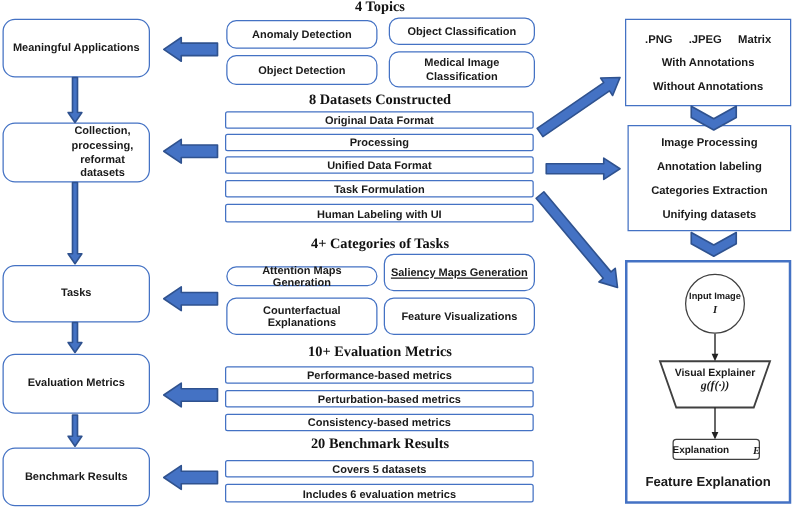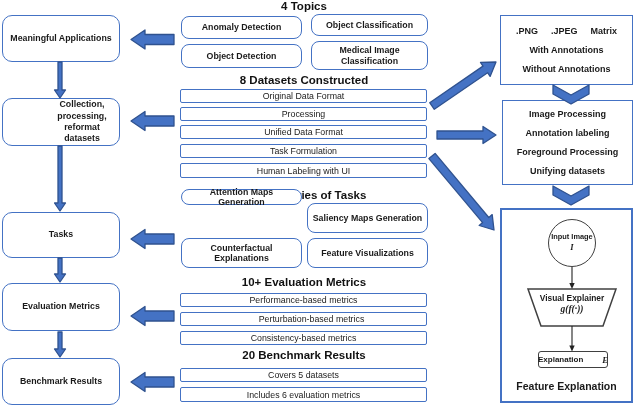--- a/index.html
+++ b/index.html
@@ -8,24 +8,24 @@
     font-family:"Liberation Sans",sans-serif;color:#1a1a1a;
   }
   
   .box{
     position:absolute;box-sizing:border-box;background:#fff;
     border:1.5px solid #4472C4;display:flex;align-items:center;justify-content:center;
     text-align:center;color:#1a1a1a;
   }
   .lbox{border-radius:10px;font-size:8.8px;font-weight:700;line-height:1.3;padding:2px 3px;}
   .gbox{border-radius:8px;font-size:8.8px;font-weight:700;line-height:1.15;padding:2px 4px;}
-  .rowbox{border-radius:2px;font-size:8.8px;font-weight:400;}
+  .rowbox{border-radius:2px;font-size:8.8px;font-weight:700;}
   .hdr{
     position:absolute;left:180px;width:248px;text-align:center;
-    font-size:11.5px;font-weight:700;color:#111;
+    font-size:11.5px;font-weight:700;color:#111;font-family:Liberation Serif, serif;
   }
   .rtext{font-size:9px;font-weight:700;}
   .formats{
     position:absolute;left:500px;top:15px;width:133px;height:70px;box-sizing:border-box;
     border:1.5px solid #4472C4;background:#fff;display:flex;flex-direction:column;
     justify-content:space-around;padding:5px 0;text-align:center;
   }
   .formats-line1{display:flex;justify-content:space-between;padding:0 15px;}
   .procbox{
     position:absolute;left:502px;top:100px;width:131px;height:85px;box-sizing:border-box;
@@ -113,24 +113,24 @@
   <div class="box rowbox" style="left:180px;top:125px;width:247px;height:14px;">
     <span>Unified Data Format</span>
   </div>
   <div class="box rowbox" style="left:180px;top:144px;width:247px;height:14px;">
     <span>Task Formulation</span>
   </div>
   <div class="box rowbox" style="left:180px;top:163px;width:247px;height:15px;">
     <span>Human Labeling with UI</span>
   </div>
 
-  <div class="box gbox" style="left:181px;top:189px;width:121px;height:16px;border-radius:10px;">
+  <div class="box gbox" style="left:181px;top:213px;width:121px;height:16px;border-radius:10px;">
     <span>Attention Maps Generation</span>
   </div>
-  <div class="box gbox" style="left:307px;top:203px;width:121px;height:30px;">
+  <div class="box gbox" style="left:307px;top:203px;width:121px;height:30px;text-decoration:underline;">
     <span>Saliency Maps Generation</span>
   </div>
   <div class="box gbox" style="left:181px;top:238px;width:121px;height:30px;">
     <span>Counterfactual Explanations</span>
   </div>
   <div class="box gbox" style="left:307px;top:238px;width:121px;height:30px;">
     <span>Feature Visualizations</span>
   </div>
 
   <div class="box rowbox" style="left:180px;top:293px;width:247px;height:14px;">
@@ -156,21 +156,21 @@
       <span>.JPEG</span>
       <span>Matrix</span>
     </div>
     <div>With Annotations</div>
     <div>Without Annotations</div>
   </div>
 
   <div class="procbox rtext">
     <div>Image Processing</div>
     <div>Annotation labeling</div>
-    <div>Foreground Processing</div>
+    <div>Categories Extraction</div>
     <div>Unifying datasets</div>
   </div>
 
   <div class="pipeline"></div>
   <div class="circle">
     <span>Input Image</span>
     <span class="math" style="font-size:8.5px;">I</span>
   </div>
   <div class="caption">Feature Explanation</div>
 

